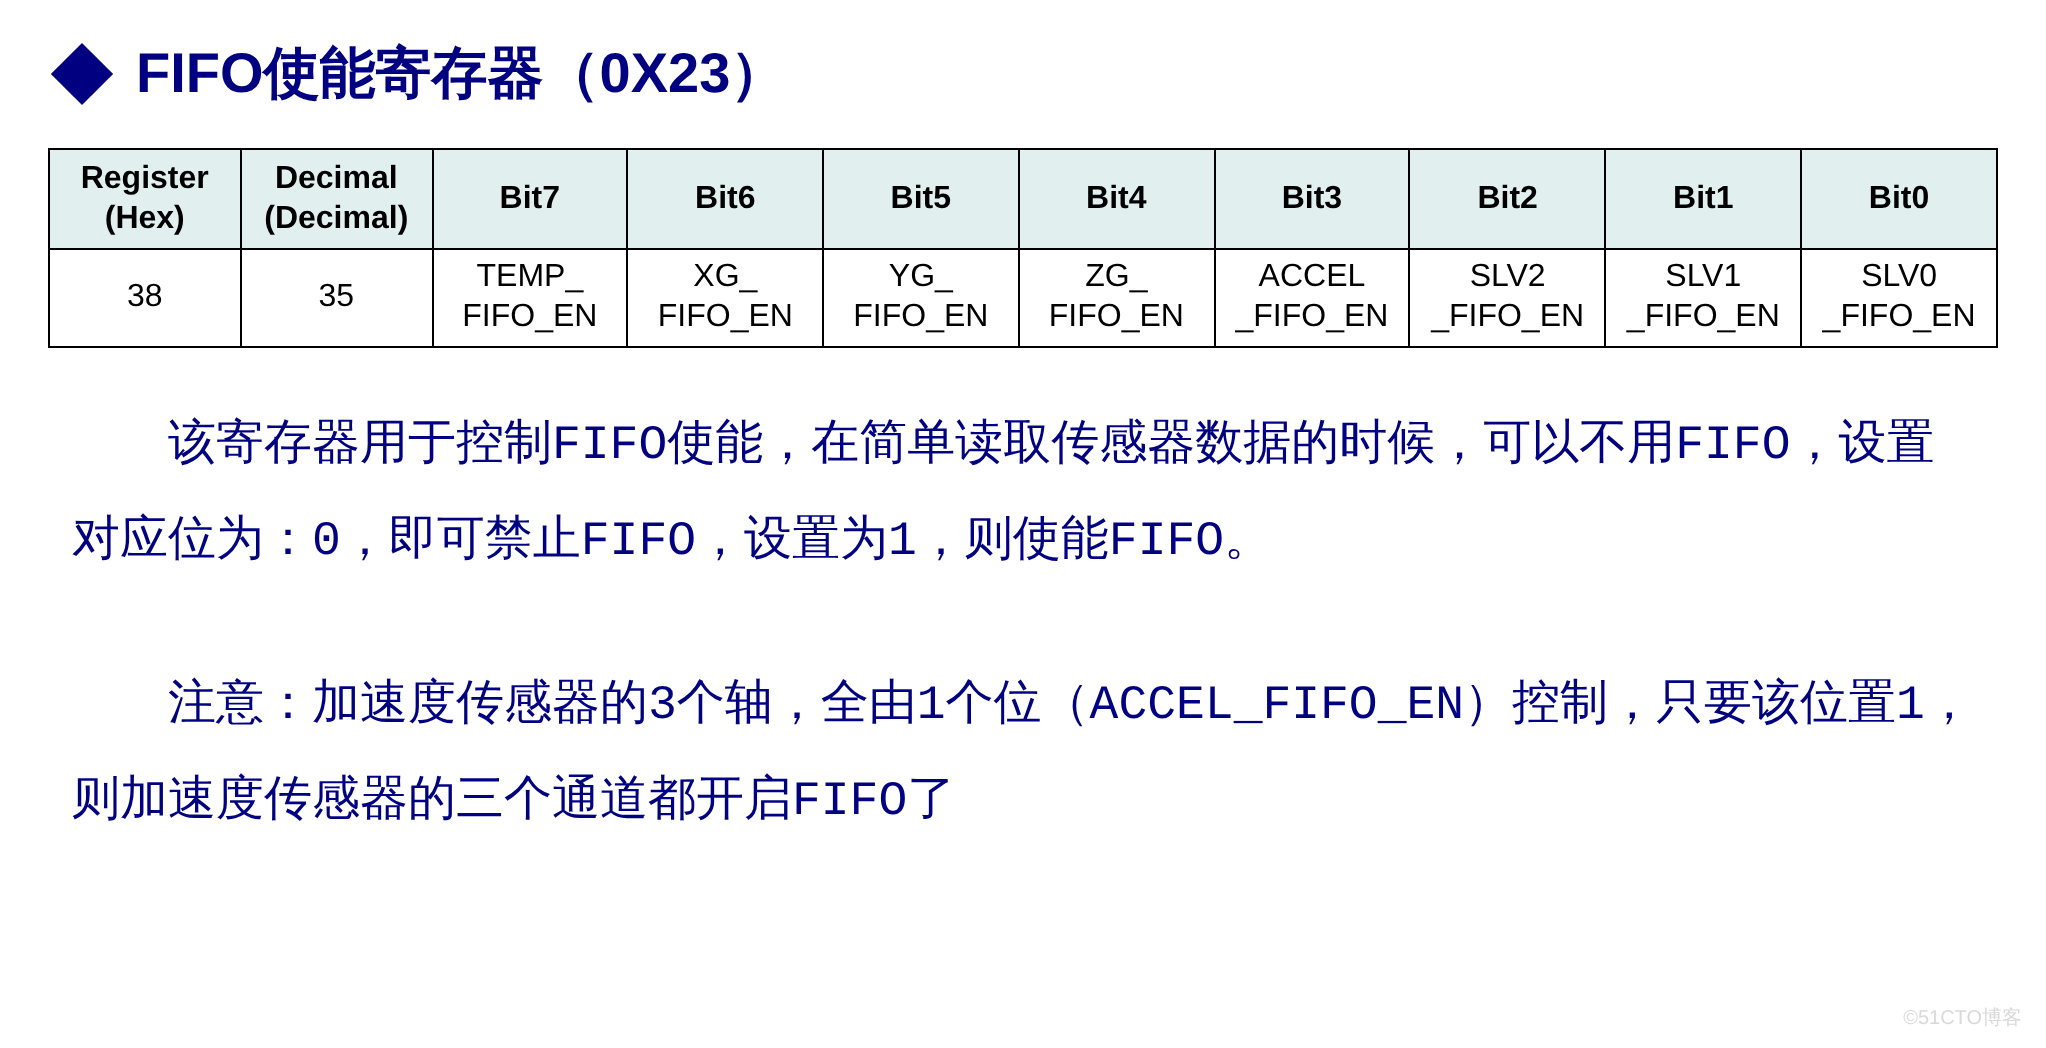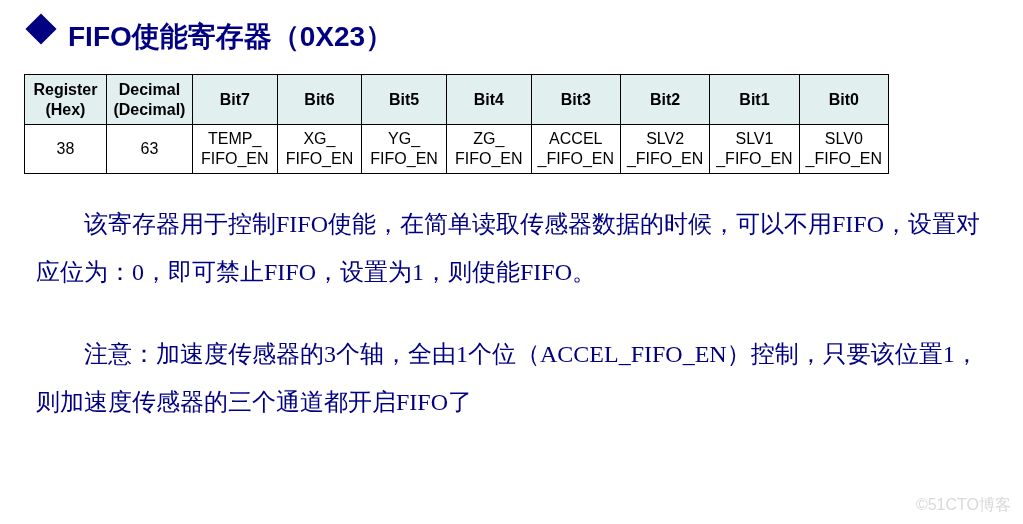--- a/index.html
+++ b/index.html
@@ -6,41 +6,41 @@
   body {
     width: 1023px;
     height: 524px;
     background: #fff;
     font-family: "Microsoft YaHei", "SimSun", Arial, sans-serif;
     padding: 18px 24px;
     position: relative;
   }
   .heading {
     display: flex;
-    align-items: flex-start;
+    align-items: center;
     gap: 14px;
     margin-bottom: 18px;
   }
   .diamond {
     width: 22px;
     height: 22px;
     background: #000080;
     transform: rotate(45deg);
     margin-left: 6px;
     margin-right: 2px;
     flex-shrink: 0;
   }
   .heading-text {
     color: #000080;
     font-weight: bold;
     font-size: 28px;
   }
   .reg-table {
     border-collapse: collapse;
-    width: 865px;
+    width: 975px;
     margin: 16px 0 26px 0;
   }
   .reg-table th, .reg-table td {
     border: 1.5px solid #000;
     text-align: center;
     vertical-align: middle;
     font-family: Arial, sans-serif;
     padding: 4px 2px;
     line-height: 1.25;
   }
@@ -56,28 +56,28 @@
   }
   .col-hex { width: 96px; }
   .col-dec { width: 96px; }
   .col-bit { width: 98px; }
   .body-para {
     color: #000080;
     font-size: 24px;
     line-height: 2.0;
     text-indent: 2em;
     margin: 0 12px 34px 12px;
-    font-family: Liberation Serif, serif;
+    font-family: Liberation Mono, monospace;
   }
   .watermark {
     position: absolute;
     right: 12px;
     bottom: 8px;
     color: #d9d9d9;
-    font-size: 16px;
+    font-size: 10px;
   }
 </style>
 </head>
 <body>
 
 <div class="heading">
   <div class="diamond"></div>
   <span class="heading-text">FIFO使能寄存器（0X23）</span>
 </div>
 
@@ -92,21 +92,21 @@
       <th class="col-bit">Bit4</th>
       <th class="col-bit">Bit3</th>
       <th class="col-bit">Bit2</th>
       <th class="col-bit">Bit1</th>
       <th class="col-bit">Bit0</th>
     </tr>
   </thead>
   <tbody>
     <tr>
       <td>38</td>
-      <td>63</td>
+      <td>35</td>
       <td>TEMP_ FIFO_EN</td>
       <td>XG_ FIFO_EN</td>
       <td>YG_ FIFO_EN</td>
       <td>ZG_ FIFO_EN</td>
       <td>ACCEL _FIFO_EN</td>
       <td>SLV2 _FIFO_EN</td>
       <td>SLV1 _FIFO_EN</td>
       <td>SLV0 _FIFO_EN</td>
     </tr>
   </tbody>

